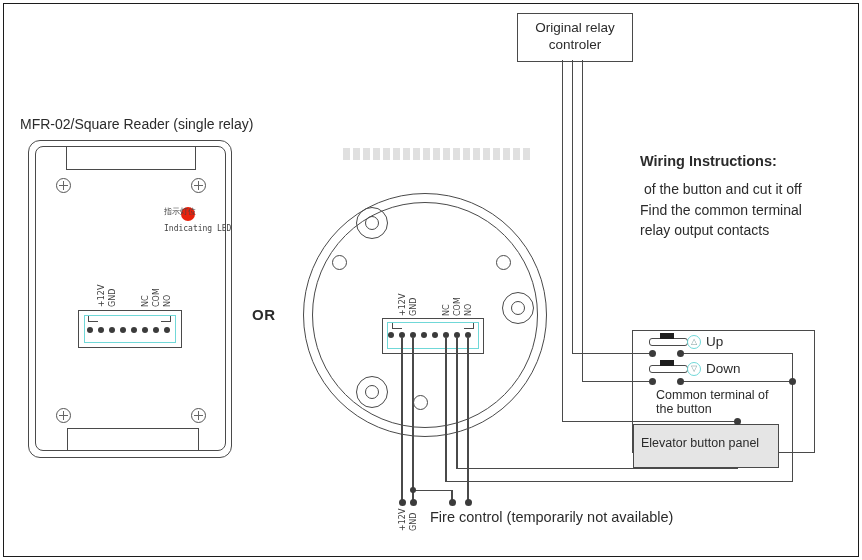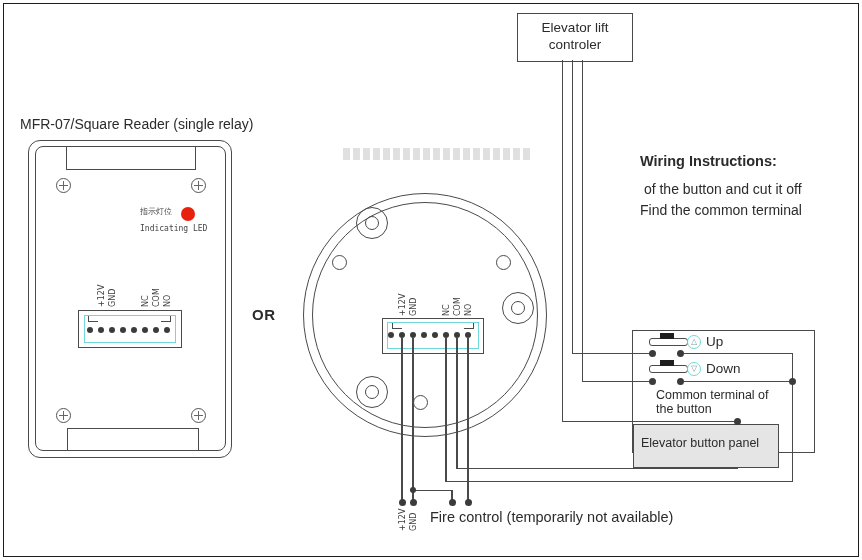--- a/index.html
+++ b/index.html
@@ -13,21 +13,21 @@
   
   .box{position:absolute;border:1.4px solid #4a4a4a;background:transparent;}
   .txt{position:absolute;white-space:nowrap;}
   
   .rrect{position:absolute;border:1.4px solid #4a4a4a;border-radius:12px;}
   .screw{position:absolute;width:13px;height:13px;border:1.2px solid #555;border-radius:50%;
     background:linear-gradient(#666,#666) center/1.2px 9px no-repeat,
                linear-gradient(#666,#666) center/9px 1.2px no-repeat;}
   .slot{position:absolute;border:1.2px solid #4a4a4a;background:#fff;}
   .led{position:absolute;width:14px;height:14px;border-radius:50%;background:#e8210c;}
-  .tiny{position:absolute;font:8px "DejaVu Sans Mono", monospace;color:#444;letter-spacing:0;}
+  .tiny{position:absolute;font:8px "DejaVu Sans Mono", monospace;color:#444;letter-spacing:0;margin-left:24px;}
   
   .conn{position:absolute;border:1.4px solid #4a4a4a;background:#fff;z-index:1;}
   .cyan{position:absolute;border:1.2px solid #70d8d8;z-index:1;}
   .pin{position:absolute;width:6px;height:6px;border-radius:50%;background:#3b3b3b;z-index:2;}
   .notchL{position:absolute;width:9px;height:5px;border-bottom:1.1px solid #4a4a4a;border-left:1.1px solid #4a4a4a;z-index:2;}
   .notchR{position:absolute;width:9px;height:5px;border-bottom:1.1px solid #4a4a4a;border-right:1.1px solid #4a4a4a;z-index:2;}
   .vlabel{position:absolute;font:8px "DejaVu Sans", sans-serif;color:#3d3d3d;white-space:nowrap;
           height:9px;line-height:9px;transform:rotate(-90deg);transform-origin:0 100%;z-index:2;}
   
   .circ{position:absolute;border:1.3px solid #4a4a4a;border-radius:50%;}
@@ -41,36 +41,36 @@
   .instr-line{white-space:pre;}
 </style>
 </head>
 <body>
 
 <div class="canvas">
   <div class="frame"></div>
 
   <div class="box" style="left:517px;top:13px;width:114px;height:47px;">
     <div style="text-align:center;font-size:13.5px;line-height:17px;padding-top:5px;">
-      <div>Elevator lift</div>
+      <div>Original relay</div>
       <div>controler</div>
     </div>
   </div>
 
   <div class="wv" style="left:562px;top:60px;height:362px;"></div>
   <div class="wh" style="left:562px;top:421px;width:176px;"></div>
   <div class="wv" style="left:737px;top:422px;height:46px;z-index:1;"></div>
   <div class="dot" style="left:734px;top:418.2px;"></div>
 
   <div class="wv" style="left:572px;top:60px;height:294px;"></div>
   <div class="wh" style="left:572px;top:353px;width:81px;"></div>
   <div class="wv" style="left:582px;top:60px;height:322px;"></div>
   <div class="wh" style="left:582px;top:381px;width:71px;"></div>
 
-  <div class="txt" style="left:20px;top:116px;font-size:14px;">MFR-07/Square Reader (single relay)</div>
+  <div class="txt" style="left:20px;top:116px;font-size:14px;">MFR-02/Square Reader (single relay)</div>
   <div class="rrect" style="left:28px;top:140px;width:202px;height:316px;"></div>
   <div class="rrect" style="left:34.5px;top:146px;width:189px;height:303px;border-width:1.1px;border-radius:8px;"></div>
   <div class="slot" style="left:66px;top:146px;width:128px;height:22px;"></div>
   <div class="slot" style="left:67px;top:428px;width:130px;height:21px;"></div>
   <div class="screw" style="left:56px;top:178px;"></div>
   <div class="screw" style="left:191px;top:178px;"></div>
   <div class="screw" style="left:56px;top:408px;"></div>
   <div class="screw" style="left:191px;top:408px;"></div>
   <div class="led" style="left:181px;top:207px;"></div>
   <div class="tiny" style="left:140px;top:206px;">指示灯位</div>
@@ -143,20 +143,21 @@
   <div class="dot" style="left:464.5px;top:499px;"></div>
   <div class="dot" style="left:409.7px;top:487.2px;width:6px;height:6px;"></div>
   <div class="vlabel" style="left:406.5px;top:522px;">+12V</div>
   <div class="vlabel" style="left:417.5px;top:522px;">GND</div>
   <div class="txt" style="left:430px;top:509px;font-size:14.5px;">Fire control (temporarily not available)</div>
 
   <div class="txt" style="left:640px;top:153px;font-size:14.5px;font-weight:bold;">Wiring Instructions:</div>
   <div style="position:absolute;left:640px;top:179px;font-size:14px;line-height:20.5px;">
     <div class="instr-line"> of the button and cut it off</div>
     <div class="instr-line">Find the common terminal</div>
+    <div class="instr-line">relay output contacts</div>
   </div>
 
   <div class="box" style="left:632px;top:330px;width:181px;height:121px;"></div>
 
   <div class="sbar" style="left:649px;top:338px;"></div>
   <div class="snub" style="left:660px;top:333px;"></div>
   <div class="tealc" style="left:687px;top:335px;">△</div>
   <div class="txt" style="left:706px;top:334px;font-size:13.5px;">Up</div>
   <div class="dot" style="left:649px;top:350.2px;"></div>
   <div class="dot" style="left:676.5px;top:350.2px;"></div>

